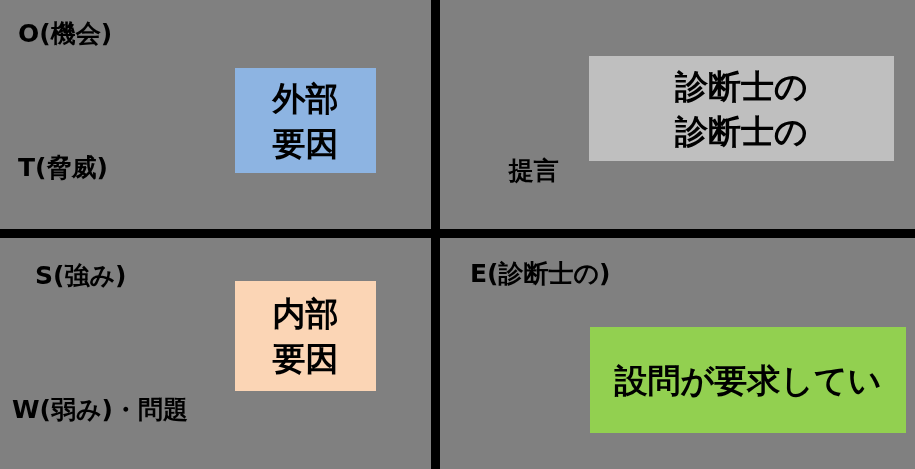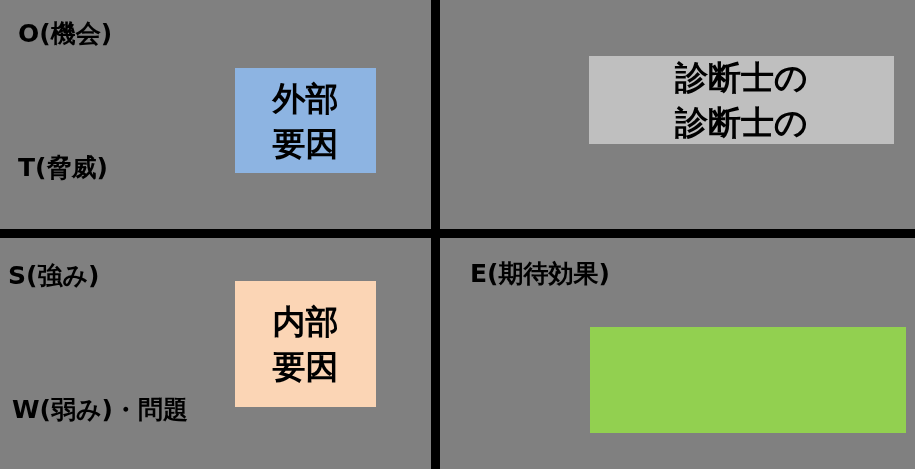--- a/index.html
+++ b/index.html
@@ -51,35 +51,35 @@
     font-size: 33px;
     font-weight: bold;
     line-height: 45px;
     text-align: center;
   }
   .box-external {
     left: 235px; top: 68px; width: 141px; height: 105px;
     background: var(--external-box, #8DB4E2);
   }
   .box-knowledge {
-    left: 589px; top: 56px; width: 305px; height: 88px;
+    left: 589px; top: 56px; width: 305px; height: 105px;
     background: var(--knowledge-box, #BFBFBF);
   }
   .box-internal {
-    left: 235px; top: 281px; width: 141px; height: 126px;
+    left: 235px; top: 281px; width: 141px; height: 110px;
     background: var(--internal-box, #FBD5B5);
   }
   .box-goal {
     left: 590px; top: 327px; width: 316px; height: 106px;
     background: var(--goal-box, #92D050);
   }
   .pos-opportunity { left: 18px;  top: 14px;  }
   .pos-threat      { left: 18px;  top: 148px; }
   .pos-counter     { left: 474px; top: 10px;  }
-  .pos-strength    { left: 8px;  top: 256px; }
+  .pos-strength    { left: 35px;  top: 256px; }
   .pos-weakness    { left: 12px;  top: 390px; }
   .pos-effect      { left: 470px; top: 254px; }
 </style>
 </head>
 <body>
 
 <div class="canvas">
 
   <div class="divider-h"></div>
   <div class="divider-v"></div>
@@ -88,34 +88,36 @@
 
   <div class="box box-external">
     <span>外部</span>
     <span>要因</span>
   </div>
 
   <div class="qlabel pos-threat">T(脅威)</div>
 
   <div class="qlabel two-line pos-counter">
     <br>
+    <span>提言</span>
   </div>
 
   <div class="box box-knowledge">
     <span>診断士の</span>
     <span>診断士の</span>
   </div>
 
   <div class="qlabel pos-strength">S(強み)</div>
 
   <div class="box box-internal">
     <span>内部</span>
     <span>要因</span>
   </div>
 
   <div class="qlabel pos-weakness">W(弱み)・問題</div>
 
-  <div class="qlabel pos-effect">E(期待効果)</div>
+  <div class="qlabel pos-effect">E(診断士の)</div>
 
   <div class="box box-goal">
+    <span>設問が要求してい</span>
   </div>
 
 </div>
 
 </body></html>

